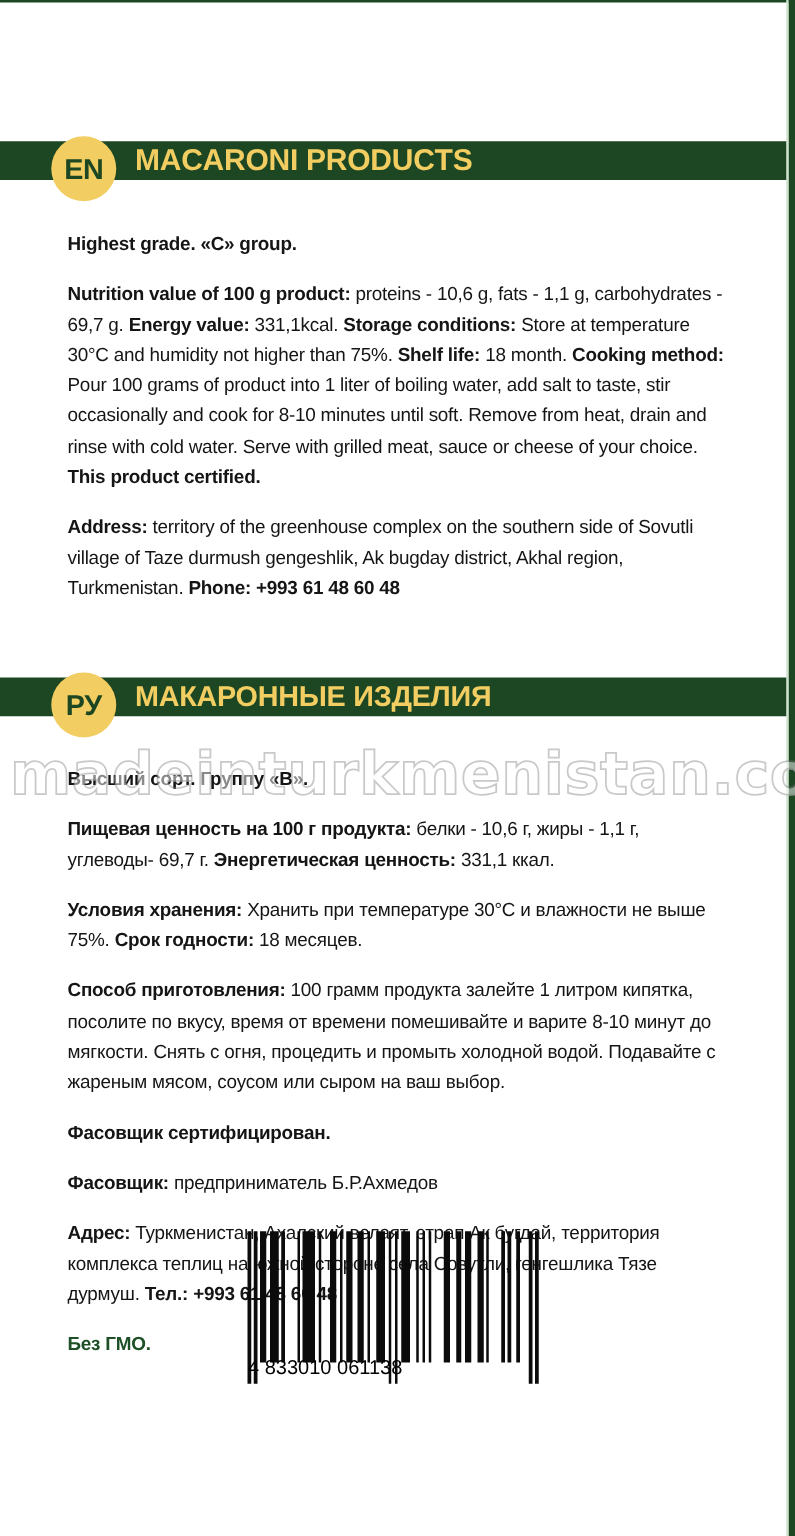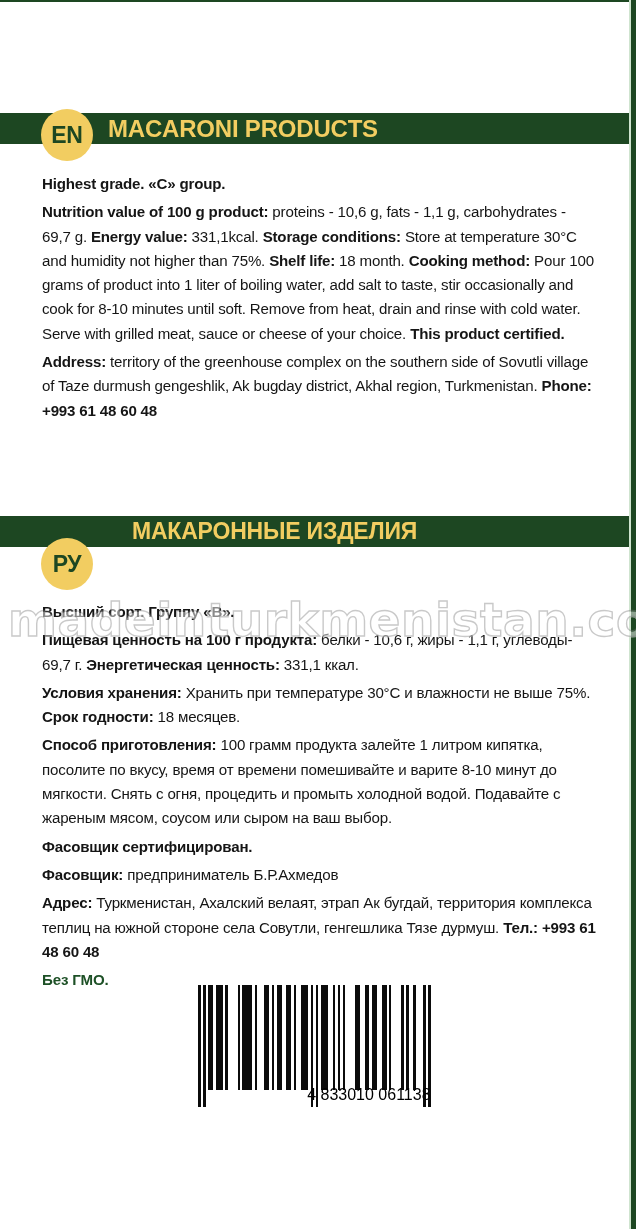--- a/index.html
+++ b/index.html
@@ -42,21 +42,21 @@
   
   .lang-band {
     position: absolute;
     left: 0;
     height: 31px;
     background: #1d4722;
     display: flex;
     align-items: center;
   }
   .lang-band.en { top: 113px; right: 7px; }
-  .lang-band.ru { top: 516px; right: 7px; padding-left: 24px; }
+  .lang-band.ru { top: 542px; right: 7px; }
 
   .lang-badge {
     position: absolute;
     width: 52px; height: 52px;
     border-radius: 50%;
     background: #f2cd61;
     display: flex;
     align-items: center;
     justify-content: center;
     color: #1d4722;
@@ -86,21 +86,21 @@
     width: 562px;
     color: #151515;
     font-size: 15.1px;
     line-height: 24.3px;
     letter-spacing: -0.18px;
     text-align: left;
   }
   .text-block.en { top: 168px; }
   .text-block.ru { top: 596px; }
 
-  .text-block p { margin: 4px; }
+  .text-block p { margin: 16px; }
   .lbl { font-weight: bold; }
   .gmo {
     font-weight: bold;
     color: #1d5026;
   }
 
   
   .watermark {
     position: absolute;
     left: 8px;
@@ -143,21 +143,21 @@
   .barcode-bars span.w { background: transparent; }
   .barcode-row {
     position: relative;
     display: flex;
     justify-content: center;
   }
   .digit-row {
     position: absolute;
     top: 101px;
     left: 0; right: 0;
-    text-align: right;
+    text-align: left;
   }
 </style>
 </head>
 <body>
 
 <div id="label-root">
 
   <div class="edge-top"></div>
   <div class="edge-right-inner"></div>
   <div class="edge-right"></div>

